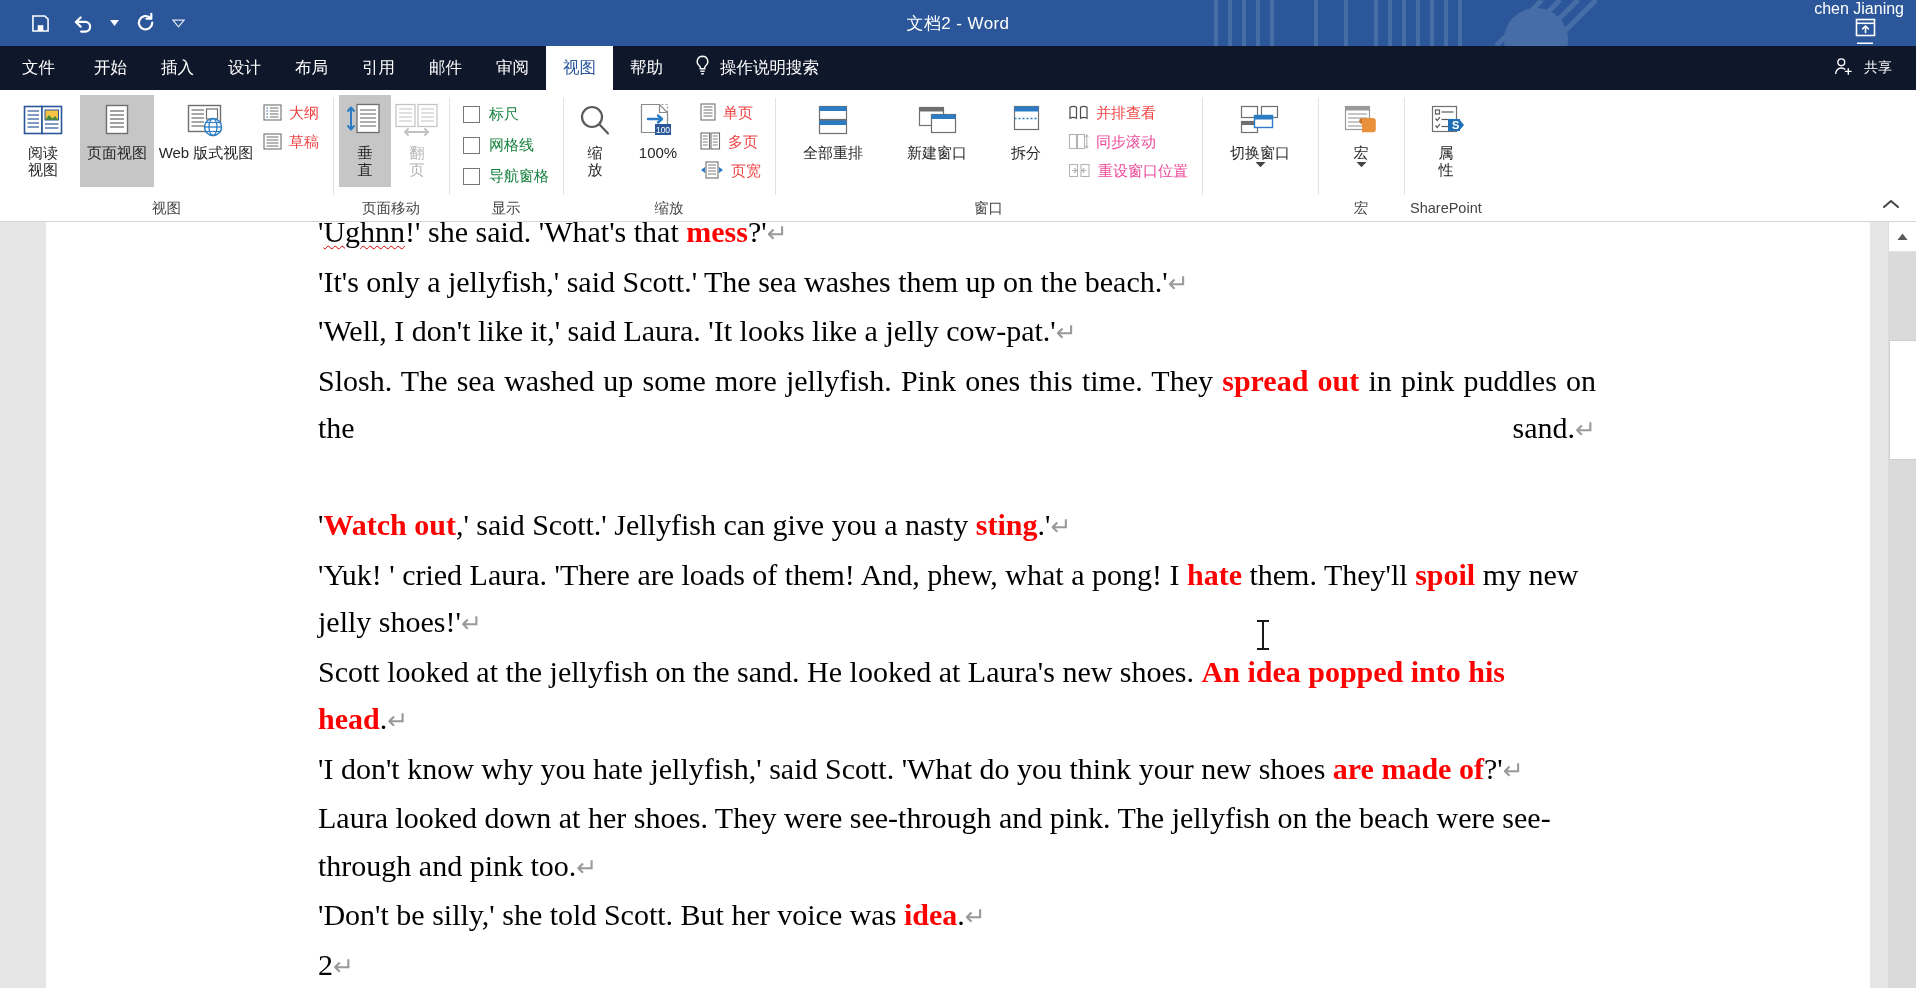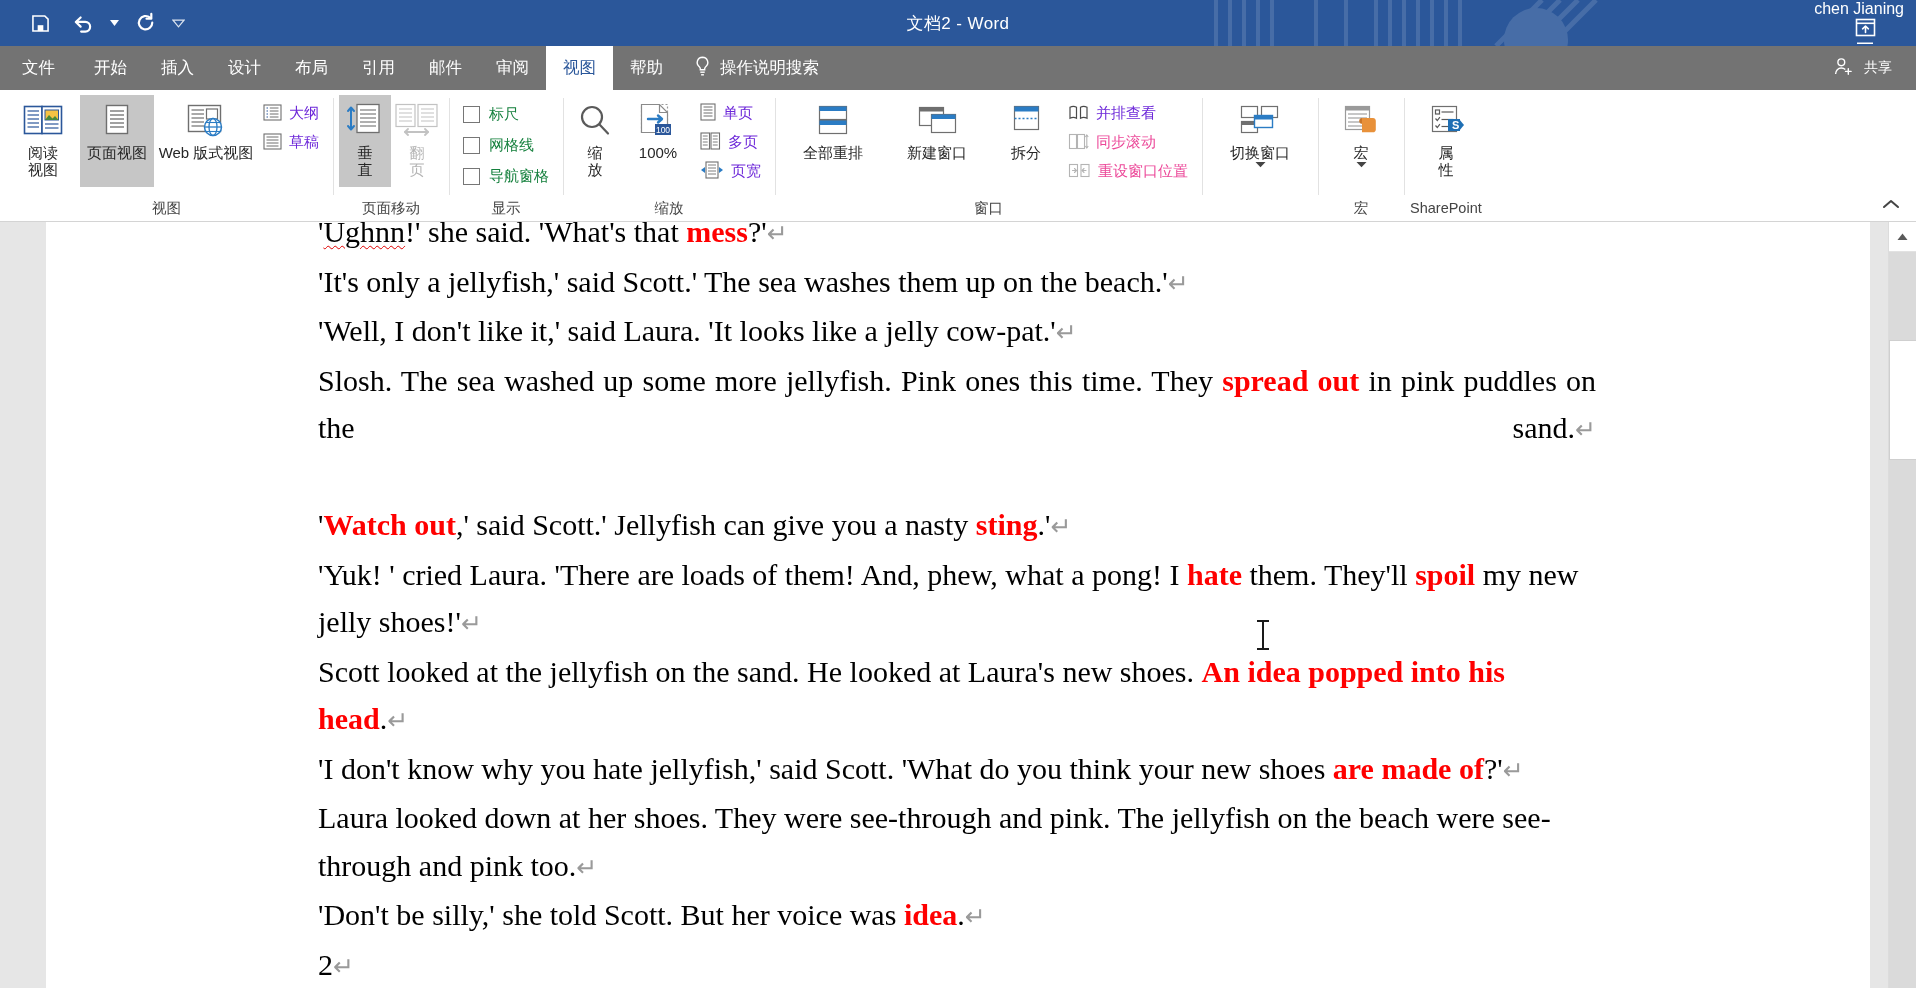--- a/index.html
+++ b/index.html
@@ -46,32 +46,32 @@
   }
   .avatar .head { width: 14px; height: 14px; border-radius: 50%; background: #fff; position: relative; top: -11px;}
   .avatar .body { width: 24px; height: 15px; border-radius: 12px 12px 0 0; background: #fff; position: relative; left: -19px; top: 0px;}
   .win-btn {
     width: 56px; height: 46px; display: flex; align-items: center; justify-content: center;
     cursor: pointer;
   }
 
   
   .tabstrip {
-    height: 44px; background: #737373;
+    height: 44px; background: #0f172a;
     display: flex; align-items: stretch; position: relative;
   }
   .tab {
     display: flex; align-items: center; padding: 0 17px;
     color: #fff; font-size: 16.5px; cursor: pointer; white-space: nowrap;
   }
   .tab:first-child { padding-left: 22px; padding-right: 22px; }
   .tab.active { background: #fff; color: #2b579a; }
   .tellme {
     display: flex; align-items: center; gap: 9px;
-    padding: 0 14px; color: #fff; font-size: 16.5px; cursor: pointer; white-space: nowrap;
+    padding: 0 14px; color: #fff; font-size: 16.5px; cursor: pointer; white-space: nowrap; font-family: Liberation Serif, serif;
   }
   .share-btn {
     margin-left: auto; display: flex; align-items: center; gap: 9px;
     padding: 0 24px; color: #fff; font-size: 14px; cursor: pointer;
   }
 
   
   .ribbon {
     height: 132px; background: #fff;
     border-bottom: 1px solid #d4d4d4;
@@ -98,21 +98,21 @@
   .bigbtn .ico { height: 42px; display: flex; align-items: center; justify-content: center; }
   .bigbtn .lbl { font-size: 15px; color: #262626; line-height: 1.13; margin-top: 3px; white-space: pre-line;}
   .bigbtn.disabled { cursor: default; }
   .bigbtn.disabled .lbl { color: #b4b4b4; }
   .bigbtn.wide { width: 104px; }
   .bigbtn.narrow { width: 52px; }
 
   .smallcol { display: flex; flex-direction: column; justify-content: flex-start; padding-top: 5px; gap: 2px;}
   .smallbtn {
     display: flex; align-items: center; gap: 7px;
-    padding: 3px 8px 3px 5px; font-size: 15px; color: #6d28d9; cursor: pointer; white-space: nowrap;
+    padding: 3px 8px 3px 5px; font-size: 15px; color: #ef4444; cursor: pointer; white-space: nowrap;
     min-height: 27px;
   }
   .smallbtn.disabled { color: #ec4899; cursor: default; }
   .cbrow {
     display: flex; align-items: center; gap: 9px;
     padding: 3px 8px; font-size: 15px; color: #15803d; cursor: pointer; white-space: nowrap;
     min-height: 29px;
   }
   .cbbox { width: 17px; height: 17px; border: 1.4px solid #767676; background: #fff; flex: none;}
   .dropcaret { width: 100%; display: flex; justify-content: center; margin-top: -1px;}

